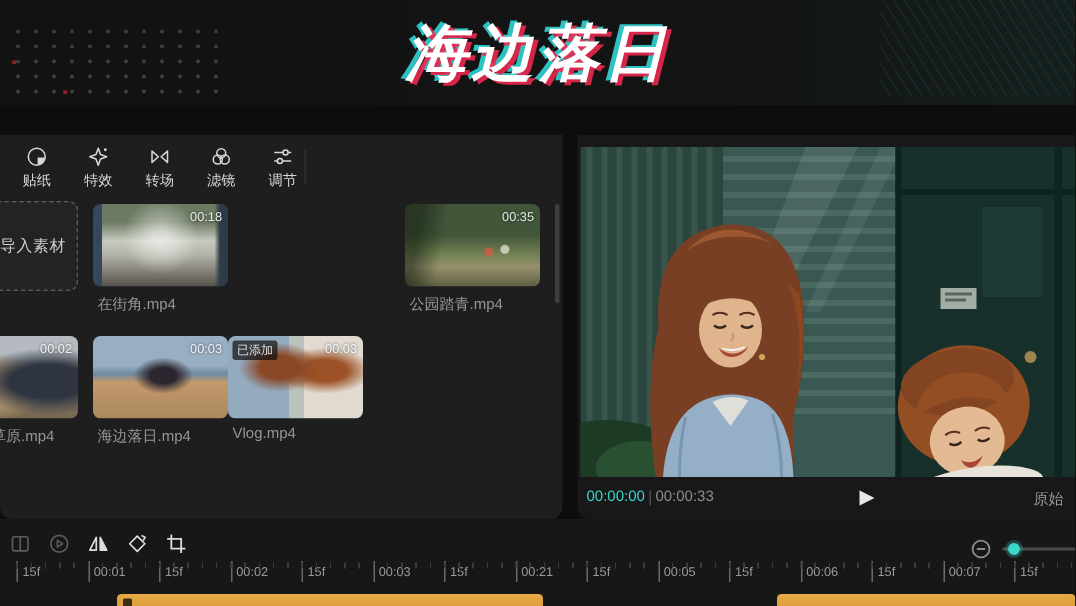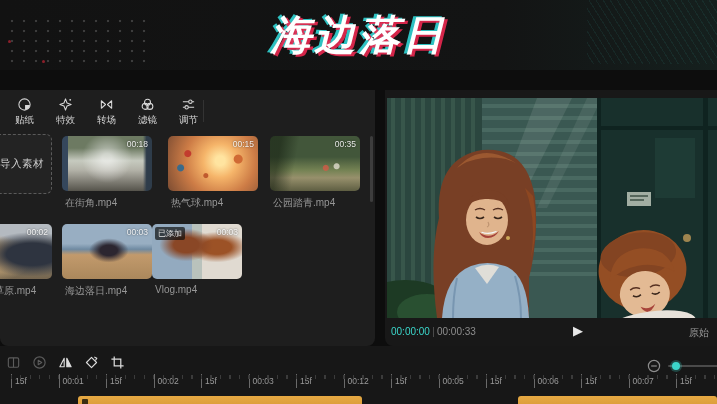--- a/index.html
+++ b/index.html
@@ -189,26 +189,20 @@
     <div class="tab-divider"></div>
 
     <div class="media-item" style="left:-8px;top:44px">
       <div class="import-btn">导入素材</div>
     </div>
     <div class="media-item" style="left:62px;top:46px">
       <div class="thumb thumb-street">
         <span class="dur">00:18</span>
       </div>
       <div class="fname">在街角.mp4</div>
-    </div>
-    <div class="media-item" style="left:168px;top:46px">
-      <div class="thumb thumb-balloon">
-        <span class="dur">00:15</span>
-      </div>
-      <div class="fname">热气球.mp4</div>
     </div>
     <div class="media-item" style="left:270px;top:46px">
       <div class="thumb thumb-park">
         <span class="dur">00:35</span>
       </div>
       <div class="fname">公园踏青.mp4</div>
     </div>
 
     <div class="media-item" style="left:-38px;top:134px">
       <div class="thumb thumb-horse">
@@ -384,21 +378,21 @@
     </div>
 
     <div class="ruler">
       <span class="rl">15f</span>
       <span class="rl">00:01</span>
       <span class="rl">15f</span>
       <span class="rl">00:02</span>
       <span class="rl">15f</span>
       <span class="rl">00:03</span>
       <span class="rl">15f</span>
-      <span class="rl">00:12</span>
+      <span class="rl">00:21</span>
       <span class="rl">15f</span>
       <span class="rl">00:05</span>
       <span class="rl">15f</span>
       <span class="rl">00:06</span>
       <span class="rl">15f</span>
       <span class="rl">00:07</span>
       <span class="rl">15f</span>
     </div>
 
     <div class="clip clip-1">

